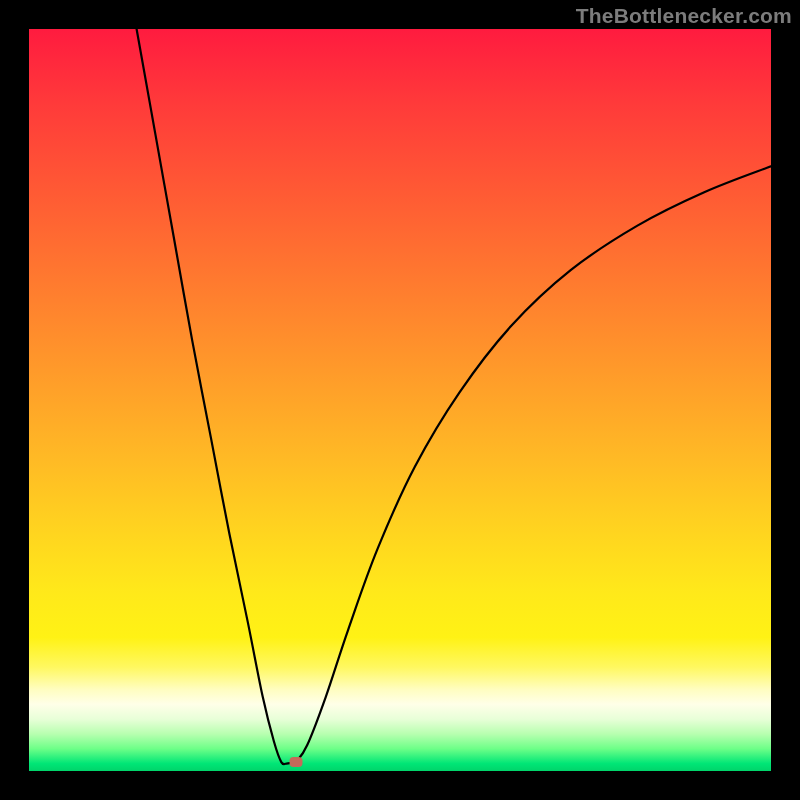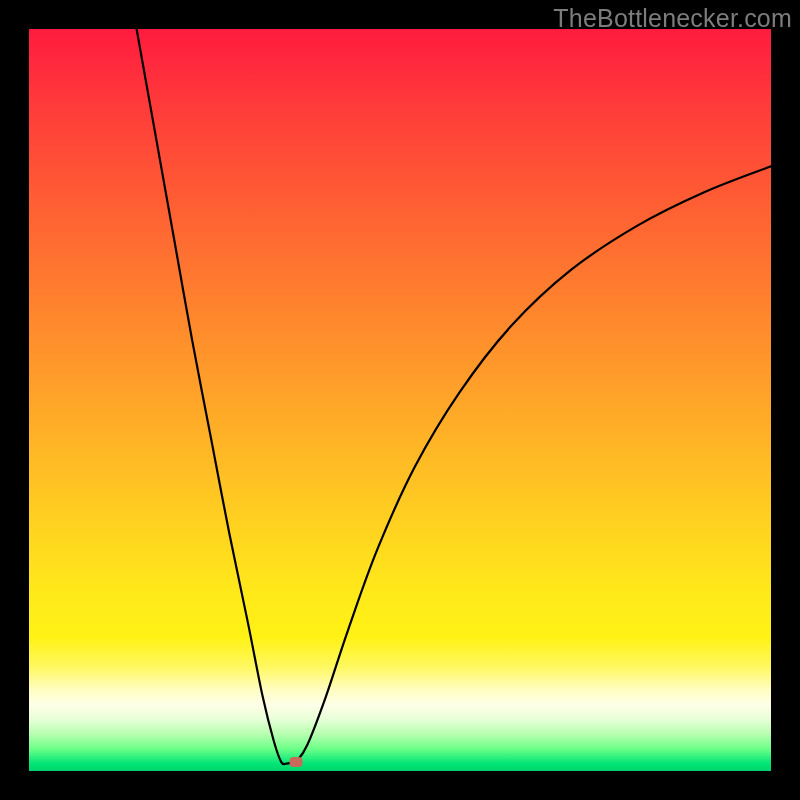--- a/index.html
+++ b/index.html
@@ -58,23 +58,23 @@
     height: 10px;
     border-radius: 4px;
     background: #c76a5a;
     transform: translate(-50%, -50%);
   }
   .watermark {
     position: absolute;
     top: 4px;
     right: 8px;
     color: #7c7c7c;
-    font-size: 25px;
+    font-size: 21px;
     letter-spacing: 0.2px;
-    font-weight: 400;
+    font-weight: 700;
   }
 </style>
 </head>
 <body>
 
 <div class="wrap">
   <div class="plot">
     <svg class="curve" viewBox="0 0 742 742" preserveAspectRatio="none">
       <path id="curve-path" d="M 107.58999999999999 0 C 110.92899999999999 18.6984, 119.46200000000002 66.4832, 126.14000000000001 103.88 C 132.818 141.27679999999998, 138.012 170.36319999999998, 144.69 207.76 C 151.368 245.1568, 156.562 275.57880000000006, 163.24 311.64000000000004 C 169.918 347.70120000000003, 175.112 373.3744, 181.79 408.09999999999997 C 188.468 442.82559999999995, 193.662 471.17, 200.34 504.56 C 207.018 537.95, 212.8798 564.2168, 218.89 593.6 C 224.90019999999998 622.9832, 229.0554 646.4304, 233.73 667.8 C 238.4046 689.1696, 241.52100000000002 700.56672, 244.86 712.32 C 248.199 724.0732800000001, 250.00948000000002 729.0892, 252.28000000000003 733.096 C 254.55052000000003 737.1028, 256.53908000000007 734.3128800000001, 257.47400000000005 734.58 M 257.47400000000005 734.58 L 267.12 733.096 M 267.12 733.096 C 269.1234 730.02412, 272.9076 727.78328, 278.25 716.03 C 283.5924 704.27672, 289.4542 688.5018, 296.8 667.8 C 304.1458 647.0981999999999, 309.7108 627.732, 319.06 601.02 C 328.4092 574.308, 336.71959999999996 548.7832, 348.73999999999995 519.4 C 360.76039999999995 490.0168, 371.14840000000004 465.8276, 385.84000000000003 437.78000000000003 C 400.5316 409.73240000000004, 412.99719999999996 388.9564, 430.35999999999996 363.58 C 447.72279999999995 338.2036, 462.266 318.8374, 482.3 296.8 C 502.334 274.7626, 518.9548 259.18059999999997, 541.66 241.14999999999998 C 564.3652 223.11939999999998, 584.3992 210.6538, 608.4399999999999 196.63 C 632.4807999999999 182.6062, 651.1792 173.9248, 675.22 163.24 C 699.2608 152.5552, 729.9796 141.9446000000001, 742 137.2700000000001" fill="none" stroke="#000" stroke-width="2.2" stroke-linejoin="round" stroke-linecap="round"></path>
     </svg>

